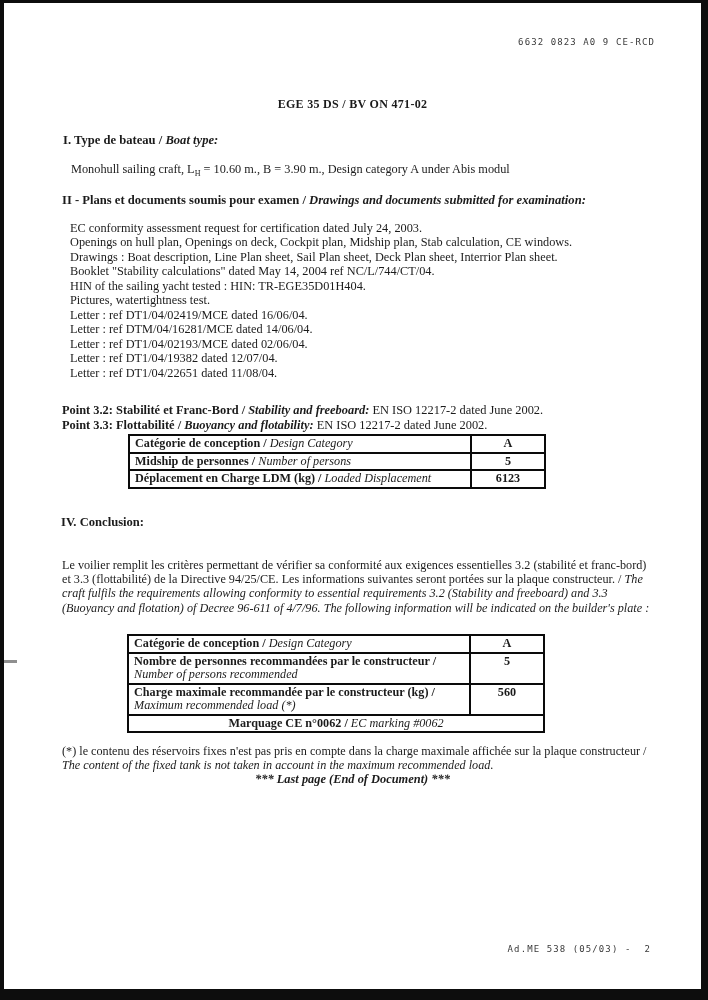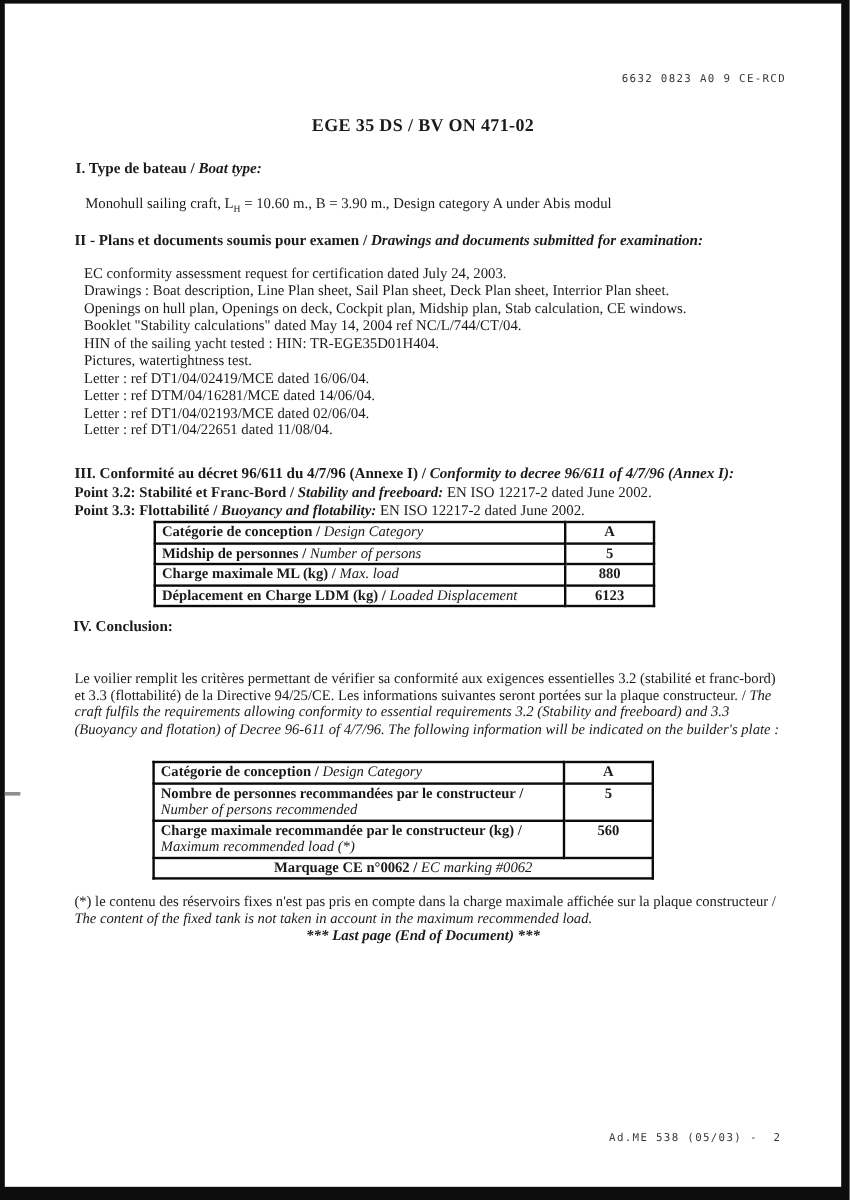--- a/index.html
+++ b/index.html
@@ -13,21 +13,21 @@
     position:absolute;left:4px;top:3px;width:697px;height:986px;
     background:#ffffff;
   }
   .abs{position:absolute;}
   .code{
     font-family:"DejaVu Sans Mono",monospace;
     font-size:9px;letter-spacing:1.1px;color:#3a3a3a;white-space:pre;
   }
   .title{
     left:0;top:94px;width:100%;text-align:center;
-    font-size:15px;font-weight:bold;letter-spacing:.3px;
+    font-size:12px;font-weight:bold;letter-spacing:.3px;
   }
   .h{font-size:12.6px;font-weight:bold;white-space:nowrap;}
   .u{margin-top:31px;}
   .en{font-style:italic;}
   .b{font-weight:bold;}
   .body-text{font-size:12.3px;white-space:nowrap;}
   .sub{font-size:8px;}
   .list{font-size:12.3px;line-height:14.45px;white-space:nowrap;}
   .pointline{font-size:12.4px;white-space:nowrap;}
   .pointline .u{font-weight:bold;}
@@ -49,70 +49,64 @@
   }
   .artifact{
     left:0;top:657px;width:13px;height:3px;background:#8f8f8f;
   }
 </style>
 </head>
 <body>
 
 <div class="page">
 
-  <div class="abs code" style="top:58px;right:46px;padding-left:21px;">6632 0823 A0 9 CE-RCD</div>
+  <div class="abs code" style="top:34px;right:46px;padding-left:21px;">6632 0823 A0 9 CE-RCD</div>
 
   <div class="abs title">EGE 35 DS / BV ON 471-02</div>
 
   <div class="abs h" style="left:59px;top:130px;">
     <span class="u"><span>I. Type de bateau / </span><span class="en">Boat type:</span></span>
   </div>
   <div class="abs body-text" style="left:67px;top:159px;">
     <span>Monohull sailing craft, L</span><sub class="sub">H</sub><span> = 10.60 m., B = 3.90 m., Design category A under Abis modul</span>
   </div>
 
   <div class="abs h" style="left:58px;top:190px;">
     <span class="u"><span>II - Plans et documents soumis pour examen / </span><span class="en">Drawings and documents submitted for examination:</span></span>
   </div>
   <div class="abs list" style="left:66px;top:218px;">
     <div>EC conformity assessment request for certification dated July 24, 2003.</div>
+    <div>Openings on hull plan, Openings on deck, Cockpit plan, Midship plan, Stab calculation, CE windows.</div>
     <div>Drawings : Boat description, Line Plan sheet, Sail Plan sheet, Deck Plan sheet, Interrior Plan sheet.</div>
-    <div>Openings on hull plan, Openings on deck, Cockpit plan, Midship plan, Stab calculation, CE windows.</div>
     <div>Booklet "Stability calculations" dated May 14, 2004 ref NC/L/744/CT/04.</div>
     <div>HIN of the sailing yacht tested : HIN: TR-EGE35D01H404.</div>
     <div>Pictures, watertightness test.</div>
     <div>Letter : ref DT1/04/02419/MCE dated 16/06/04.</div>
     <div>Letter : ref DTM/04/16281/MCE dated 14/06/04.</div>
     <div>Letter : ref DT1/04/02193/MCE dated 02/06/04.</div>
+    <div>Letter : ref DT1/04/19382 dated 12/07/04.</div>
     <div>Letter : ref DT1/04/22651 dated 11/08/04.</div>
   </div>
 
-  <div class="abs h" style="left:58px;top:384px;">
-    <span class="u"><span>III. Conformité au décret 96/611 du 4/7/96 (Annexe I)  / </span><span class="en">Conformity to decree 96/611 of 4/7/96  (Annex I):</span></span>
-  </div>
   <div class="abs pointline" style="left:58px;top:400px;">
     <span class="u b"><span>Point 3.2: Stabilité et Franc-Bord / </span><span class="en">Stability and freeboard:</span></span><span> EN ISO 12217-2 dated June 2002.</span>
   </div>
   <div class="abs pointline" style="left:58px;top:415px;">
     <span class="u b"><span>Point 3.3: Flottabilité / </span><span class="en">Buoyancy and flotability:</span></span><span> EN ISO 12217-2 dated June 2002.</span>
   </div>
 
   <table class="abs spec" style="left:81px;top:431px;">
     <tbody>
         <tr>
       <td class="lbl"><span class="b">Catégorie de conception / </span><span class="i">Design Category</span></td>
       <td class="val">A</td>
     </tr>
     <tr>
       <td class="lbl"><span class="b">Midship de personnes / </span><span class="i">Number of persons</span></td>
       <td class="val">5</td>
-    </tr>
-    <tr>
-      <td class="lbl"><span class="b">Charge maximale ML (kg) / </span><span class="i">Max. load</span></td>
-      <td class="val">880</td>
     </tr>
     <tr>
       <td class="lbl"><span class="b">Déplacement en Charge LDM (kg) / </span><span class="i">Loaded Displacement</span></td>
       <td class="val">6123</td>
     </tr>
   </tbody>
     </table>
 
   <div class="abs h" style="left:57px;top:512px;">
     <span class="u">IV. Conclusion:</span>

